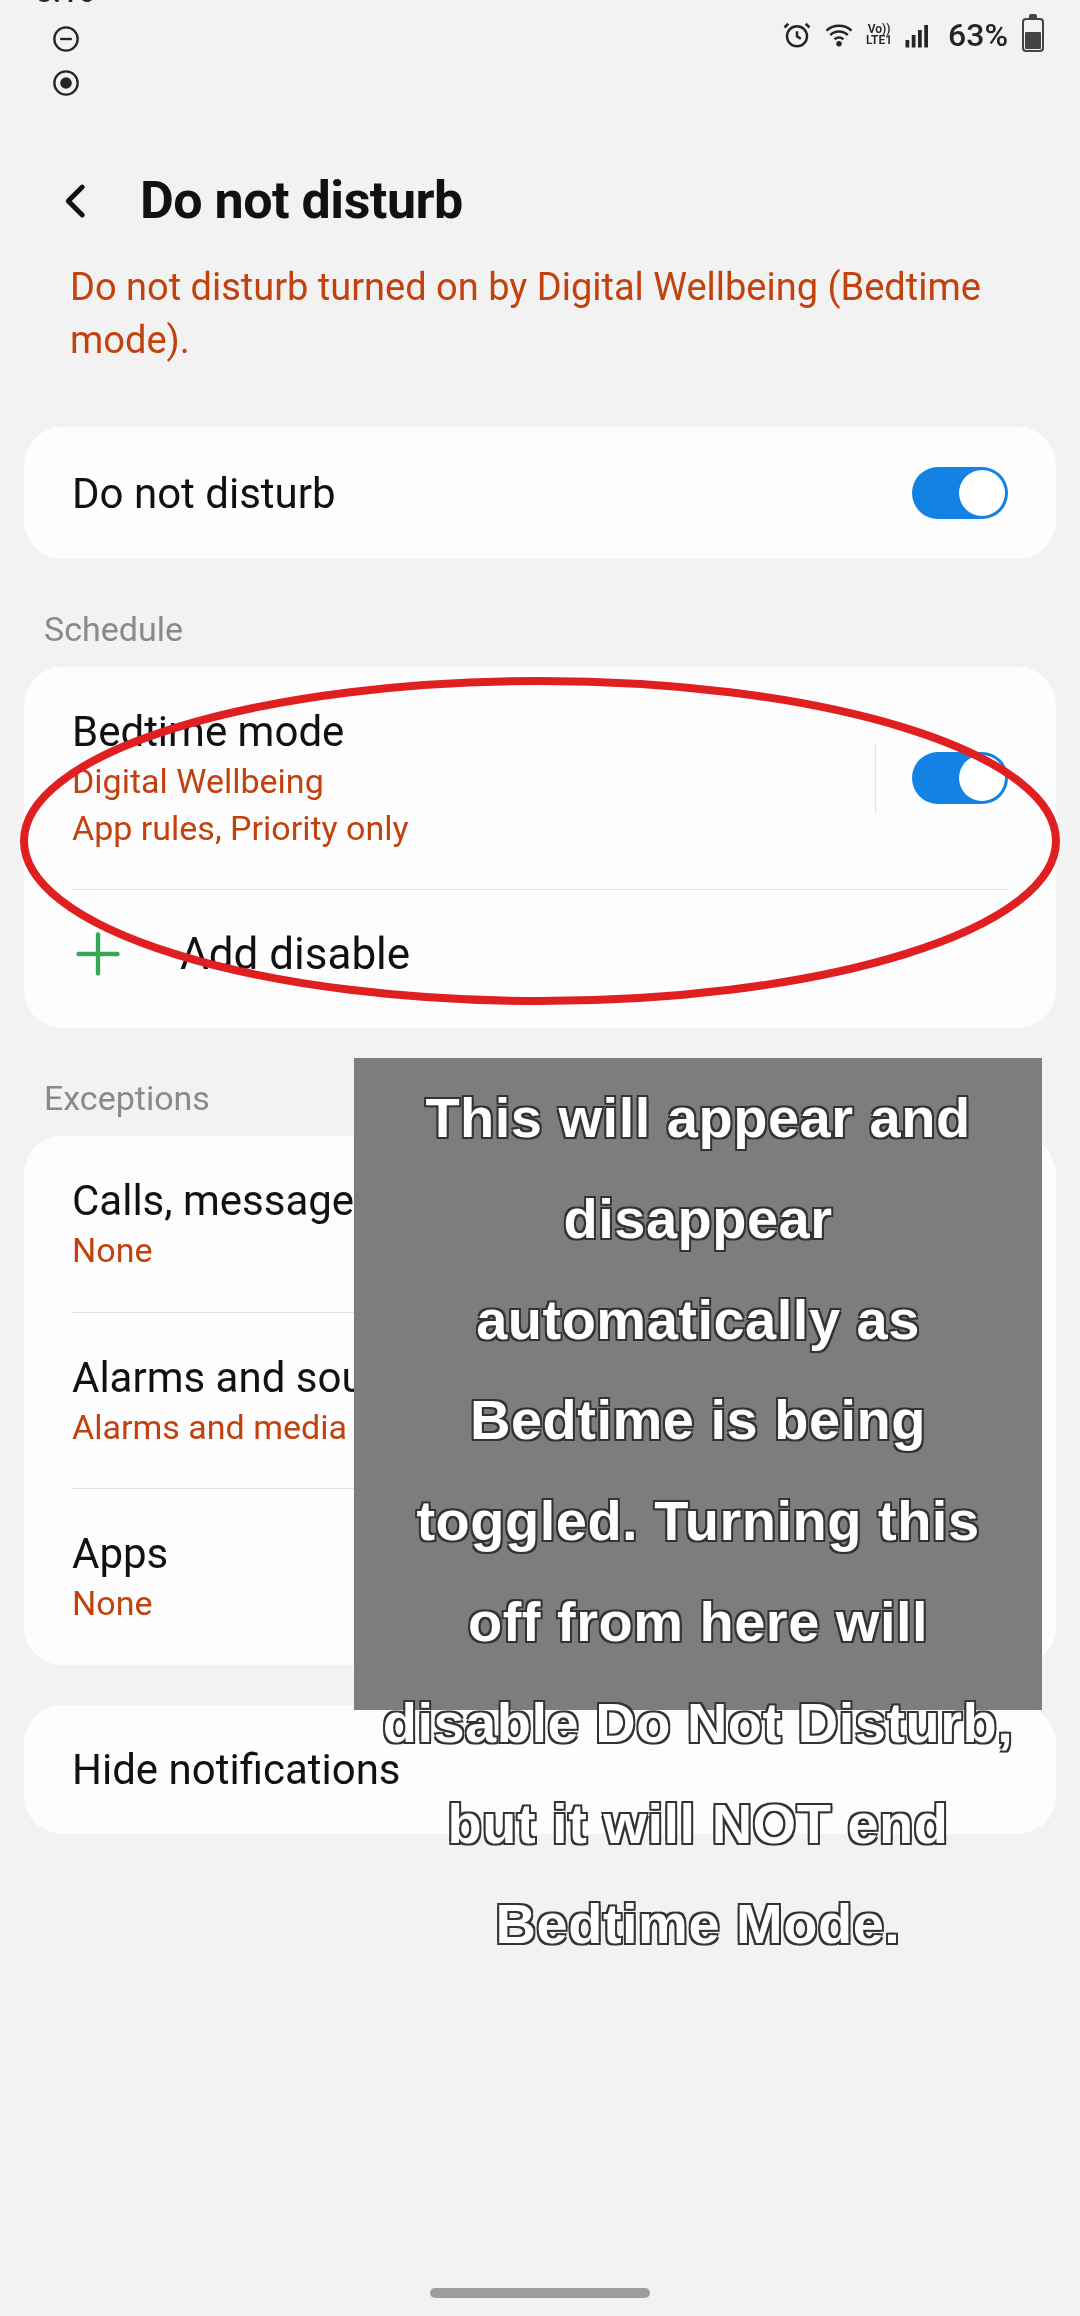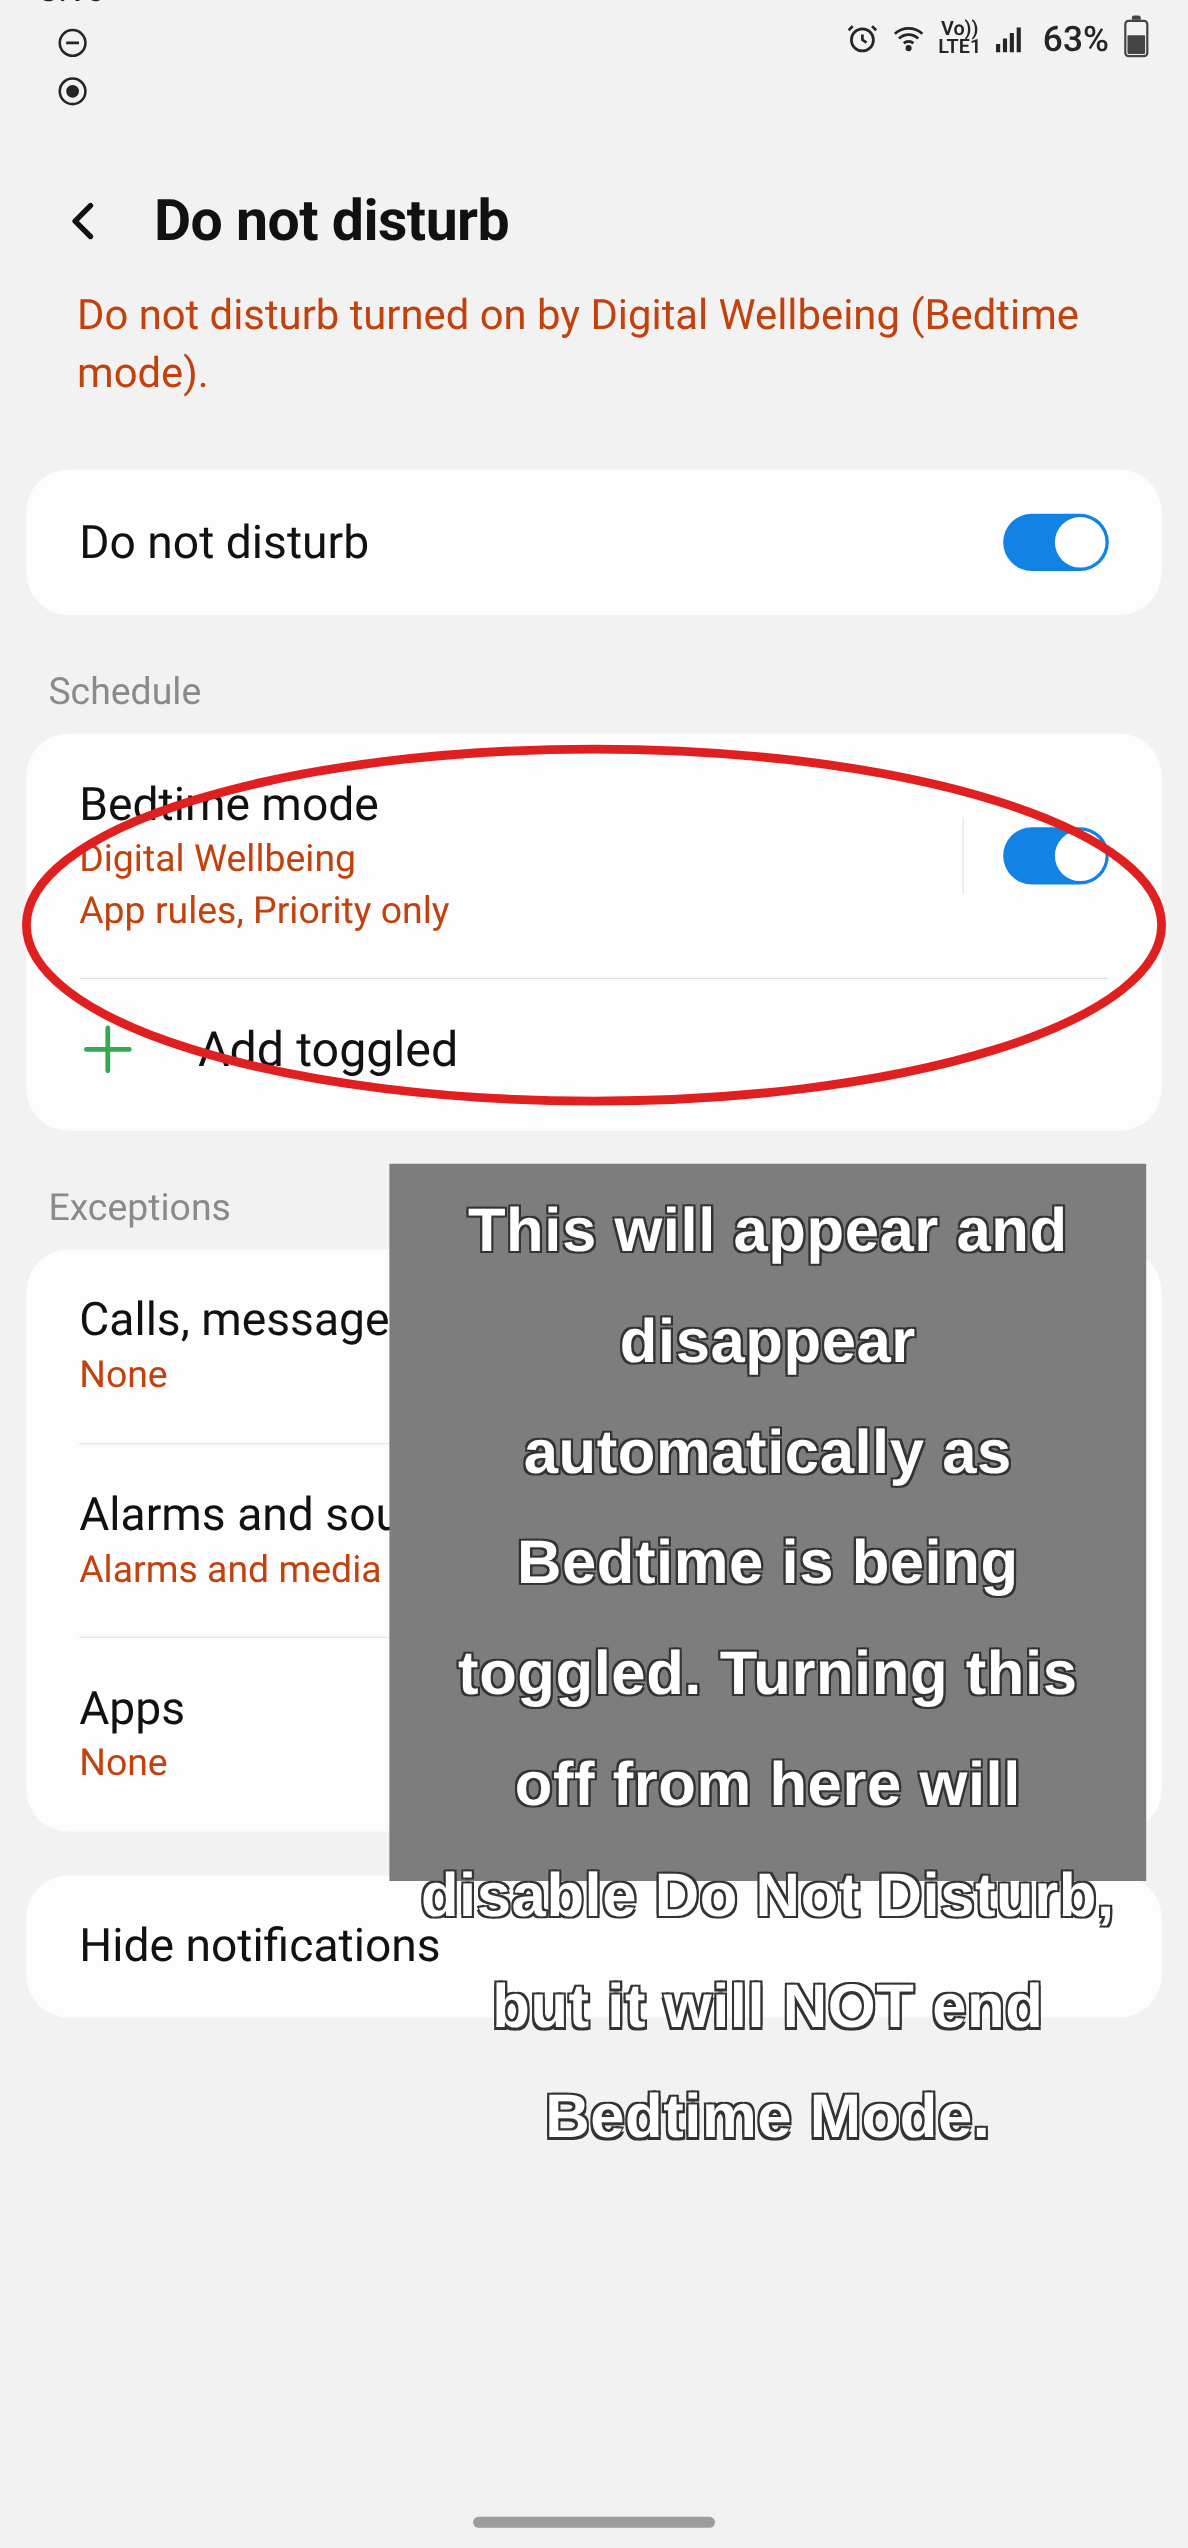--- a/index.html
+++ b/index.html
@@ -19,21 +19,21 @@
     align-items: center;
     justify-content: space-between;
     padding: 0 36px;
     font-size: 30px;
     font-weight: 500;
     color: #252525;
   }
   .status-left { display: flex; align-items: center; gap: 16px; flex-direction: column; }
   .status-right { display: flex; align-items: center; gap: 10px; }
   .status-right svg, .status-left svg { display: block; }
-  .volte { line-height: 0.9; font-size: 18px; text-align: center; font-weight: 600; }
+  .volte { line-height: 0.9; font-size: 12px; text-align: center; font-weight: 600; }
   .pct { font-size: 32px; margin-left: 4px; }
   .batt { width: 22px; height: 34px; border: 2.5px solid #444; border-radius: 4px; position: relative; margin-left: 4px; }
   .batt::before { content: ""; position: absolute; top: -6px; left: 5px; width: 8px; height: 4px; background: #444; border-radius: 2px 2px 0 0; }
   .batt::after { content: ""; position: absolute; bottom: 1px; left: 1px; right: 1px; height: 58%; background: #444; border-radius: 1px; }
 
   
   .page-header {
     padding: 100px 56px 30px 56px;
     display: flex;
     align-items: center;
@@ -203,21 +203,21 @@
     </div>
     <div class="vbar"></div>
     <div class="toggle"></div>
   </div>
   <div class="divider"></div>
   <div class="add-row">
     <svg class="plus" width="52" height="52" viewBox="0 0 24 24" fill="none" stroke="currentColor" stroke-width="2" stroke-linecap="round">
         <line x1="12" y1="3" x2="12" y2="21"></line>
         <line x1="3" y1="12" x2="21" y2="12"></line>
       </svg>
-    <div class="add-label">Add toggled</div>
+    <div class="add-label">Add disable</div>
   </div>
 </div>
 
 <div class="section-title">Exceptions</div>
 
 <div class="card">
   <div class="row">
     <div class="main">
       <div class="label">Calls, messages, and conversations</div>
       <div class="sub">None</div>

